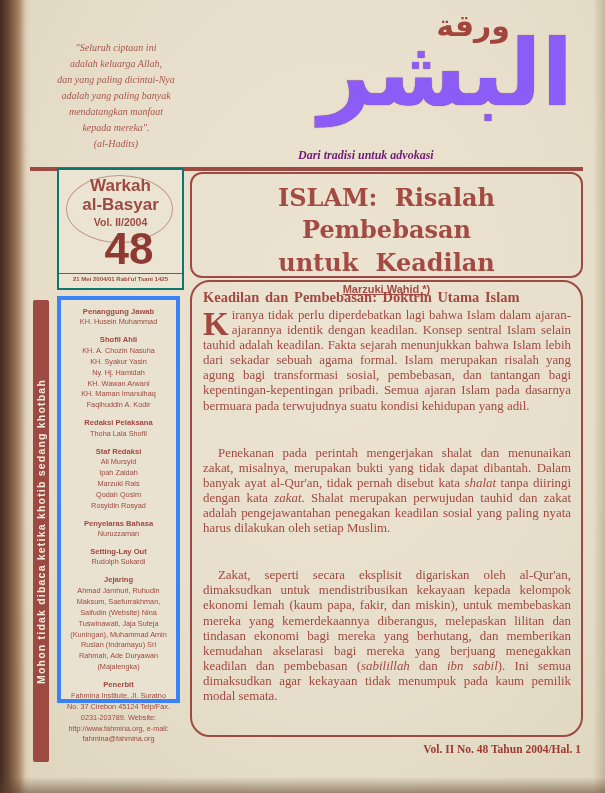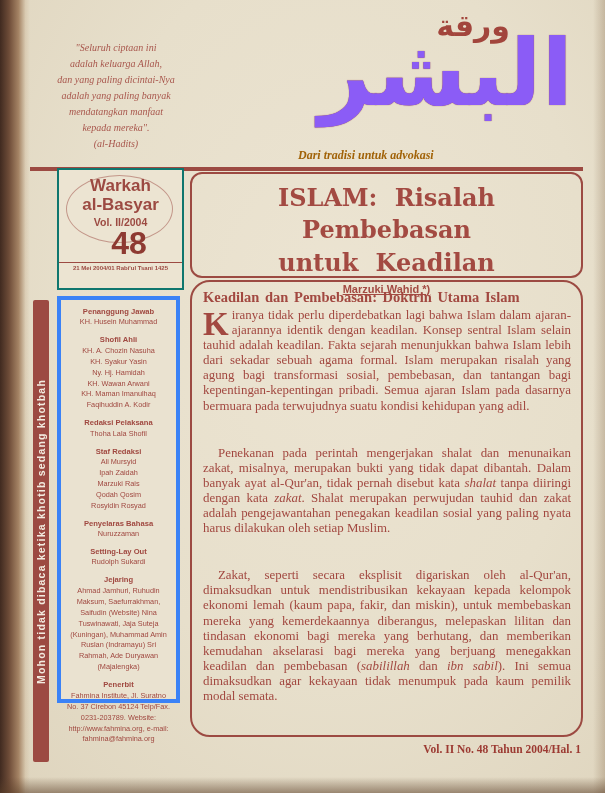--- a/index.html
+++ b/index.html
@@ -19,33 +19,33 @@
 
   
   .quote{left:36px;top:40px;width:160px;text-align:center;font-style:italic;
       color:#a8564c;font-size:10px;line-height:1.6;white-space:pre-line;
       font-family:"Liberation Serif",serif;}
   .arabic-big{right:32px;top:26px;width:330px;text-align:right;color:#8b5cf6;
       font-family:"DejaVu Sans",sans-serif;font-size:92px;line-height:1.05;font-weight:bold;
       text-shadow:0 0 1px #8e3a32;}
   .arabic-small{right:95px;top:8px;color:#a2453c;font-family:"DejaVu Sans",sans-serif;
       font-size:30px;font-weight:bold;}
-  .tagline{left:298px;top:148px;color:#a16207;font-size:12px;font-style:italic;
+  .tagline{left:298px;top:148px;color:#701a75;font-size:12px;font-style:italic;
       font-weight:bold;font-family:"Liberation Serif",serif;}
   .rule{left:30px;top:167px;width:553px;height:4px;background:#9c4a42;}
 
   
   .issue-box{left:57px;top:168px;width:123px;height:118px;border:2px solid #0f766e;
       background:#ece4d2;text-align:center;color:#9c4a42;
       font-family:"Liberation Sans",sans-serif;}
   .issue-orn{position:absolute;left:7px;top:5px;width:105px;height:66px;
       border:1px solid rgba(156,74,66,.5);border-radius:50%;}
   .issue-title{font-size:17px;font-weight:bold;line-height:1.1;padding-top:7px;position:relative;}
   .issue-vol{font-size:10.5px;font-weight:bold;margin-top:2px;position:relative;}
-  .issue-num{font-size:32px;font-weight:bold;line-height:.95;color:#8e3a32;position:relative;padding-left:17px;}
+  .issue-num{font-size:44px;font-weight:bold;line-height:.95;color:#8e3a32;position:relative;padding-left:17px;}
   .issue-date{font-size:6px;font-weight:bold;border-top:1px solid #9c4a42;
       margin-top:3px;padding-top:2px;position:relative;}
 
   
   .staff-box{left:57px;top:296px;width:123px;height:407px;border:4px solid #3b82f6;
       background:#eae2d0;color:#a04840;text-align:center;
       font-family:"Liberation Sans",sans-serif;font-size:7.3px;line-height:1.5;
       padding-top:6px;box-sizing:border-box;}
   .sec{margin-bottom:6px;}
   .sec-title{font-weight:bold;font-size:7.6px;}

